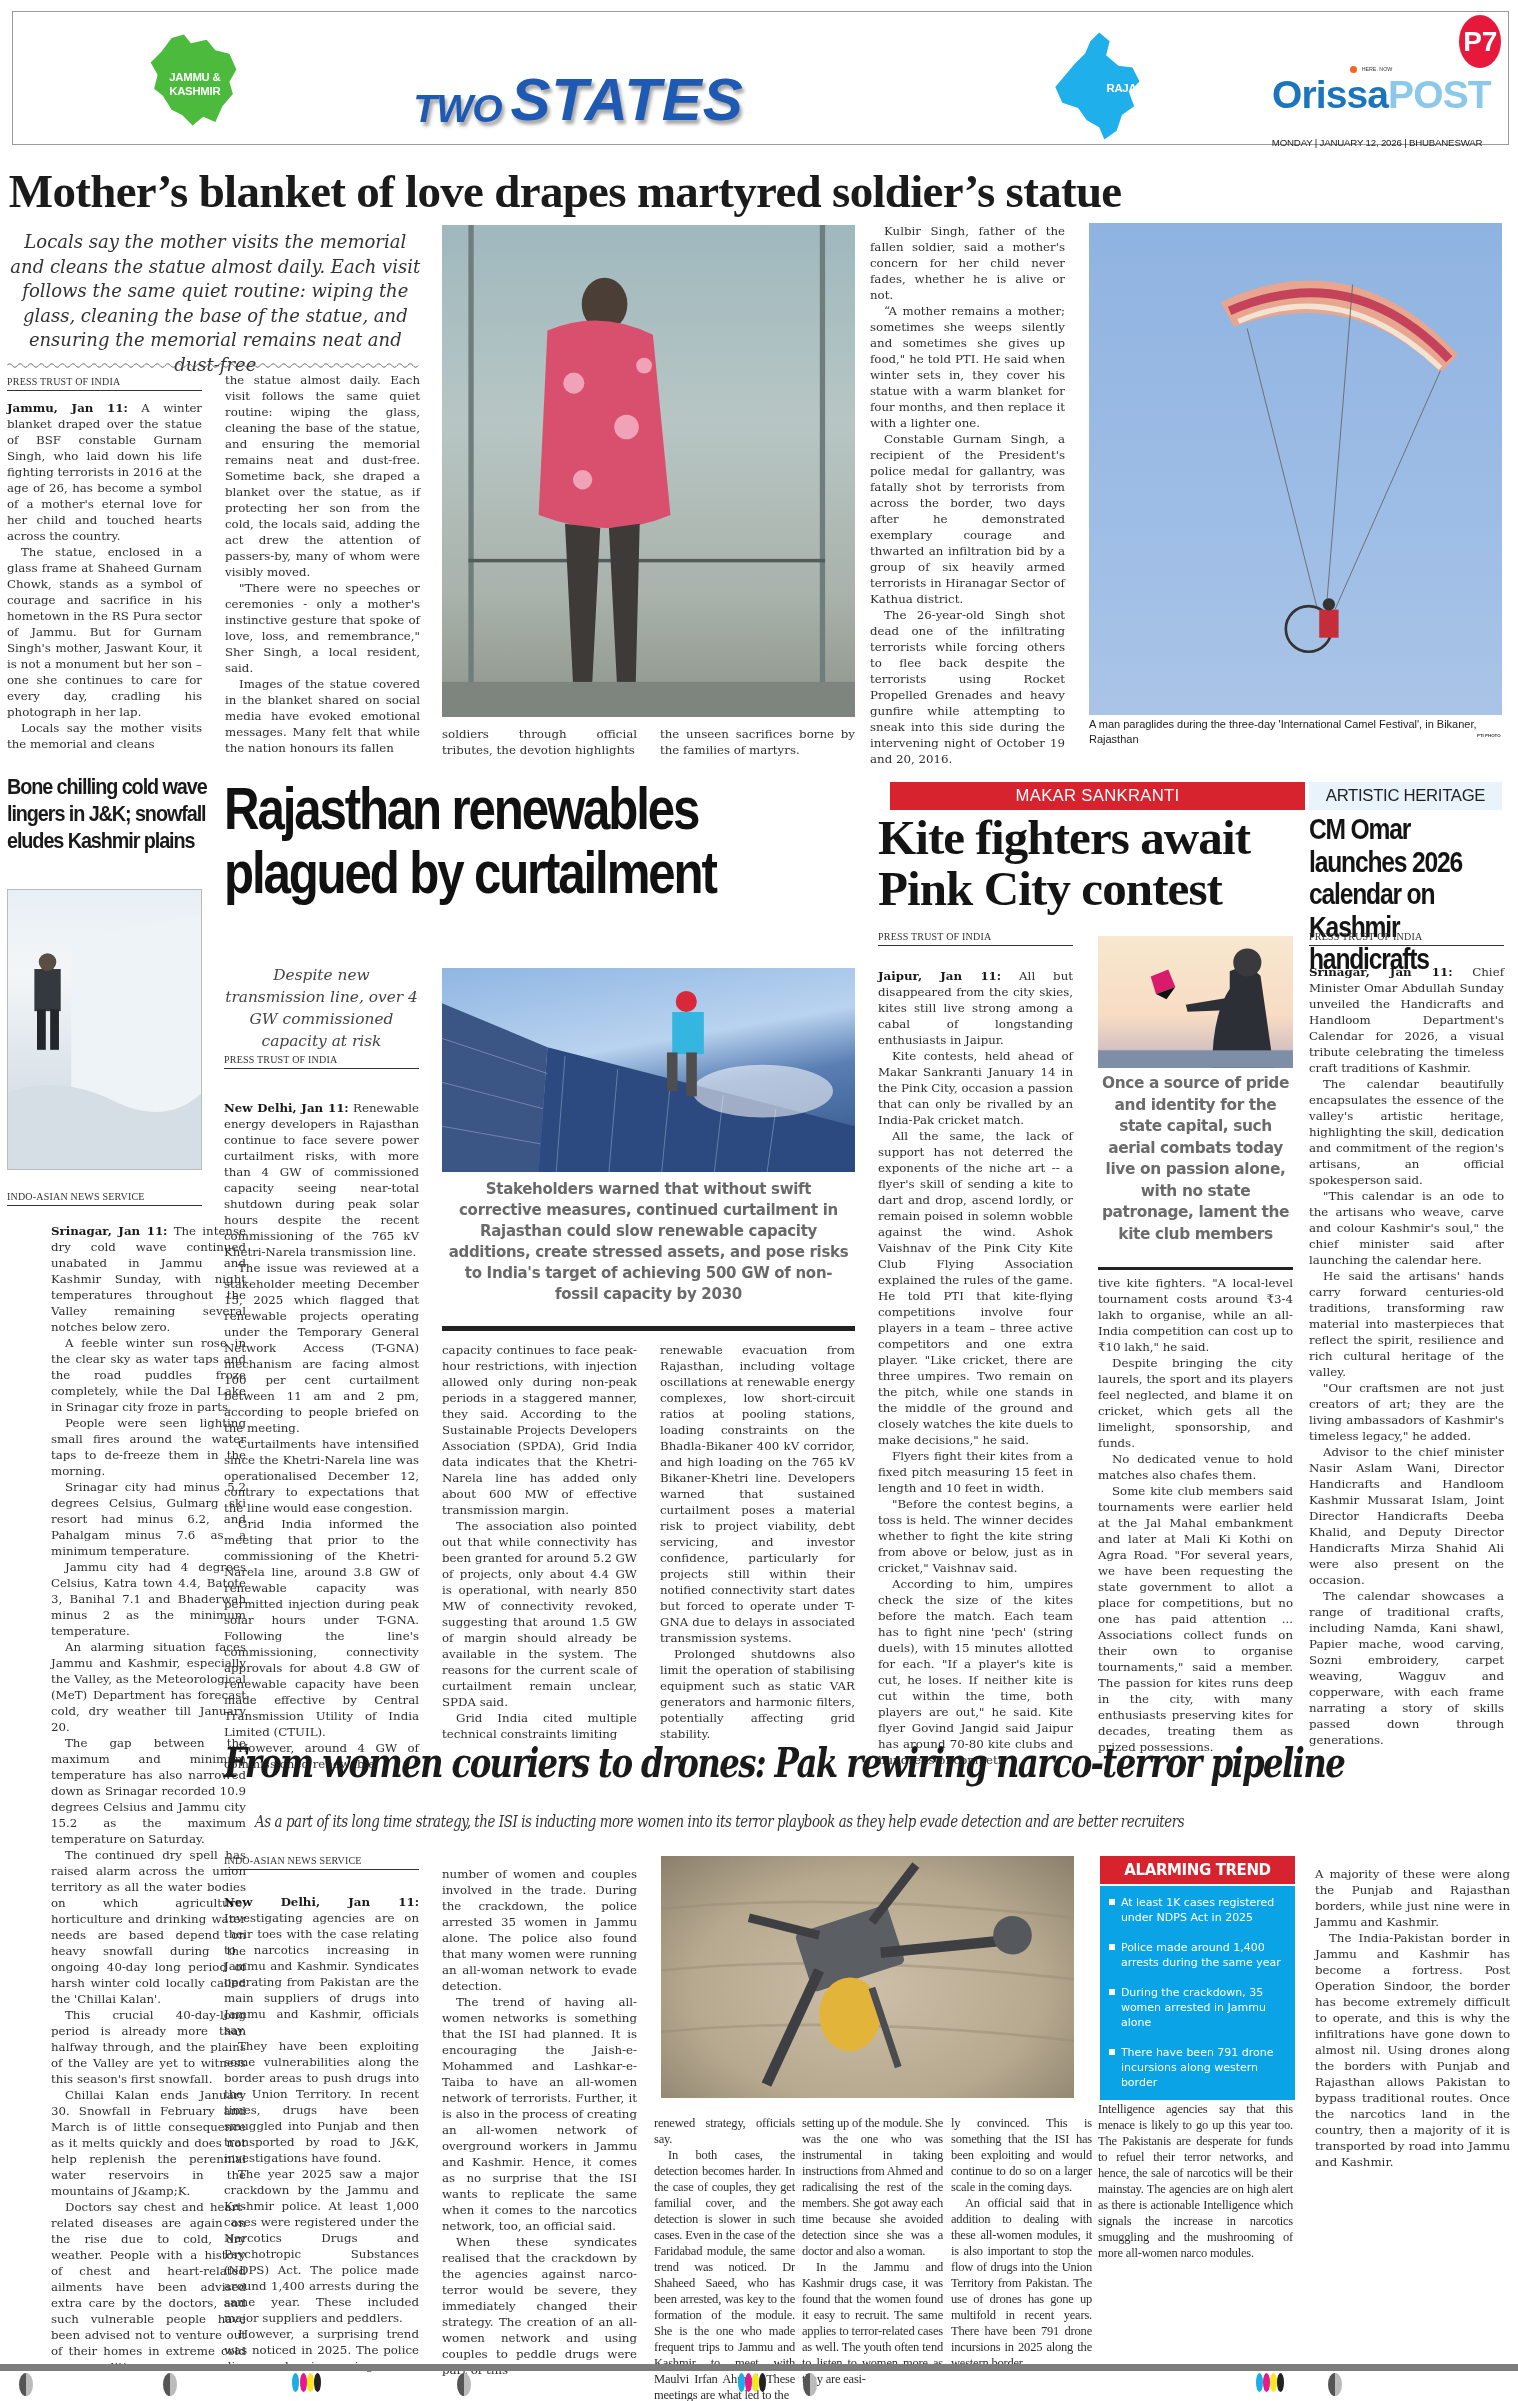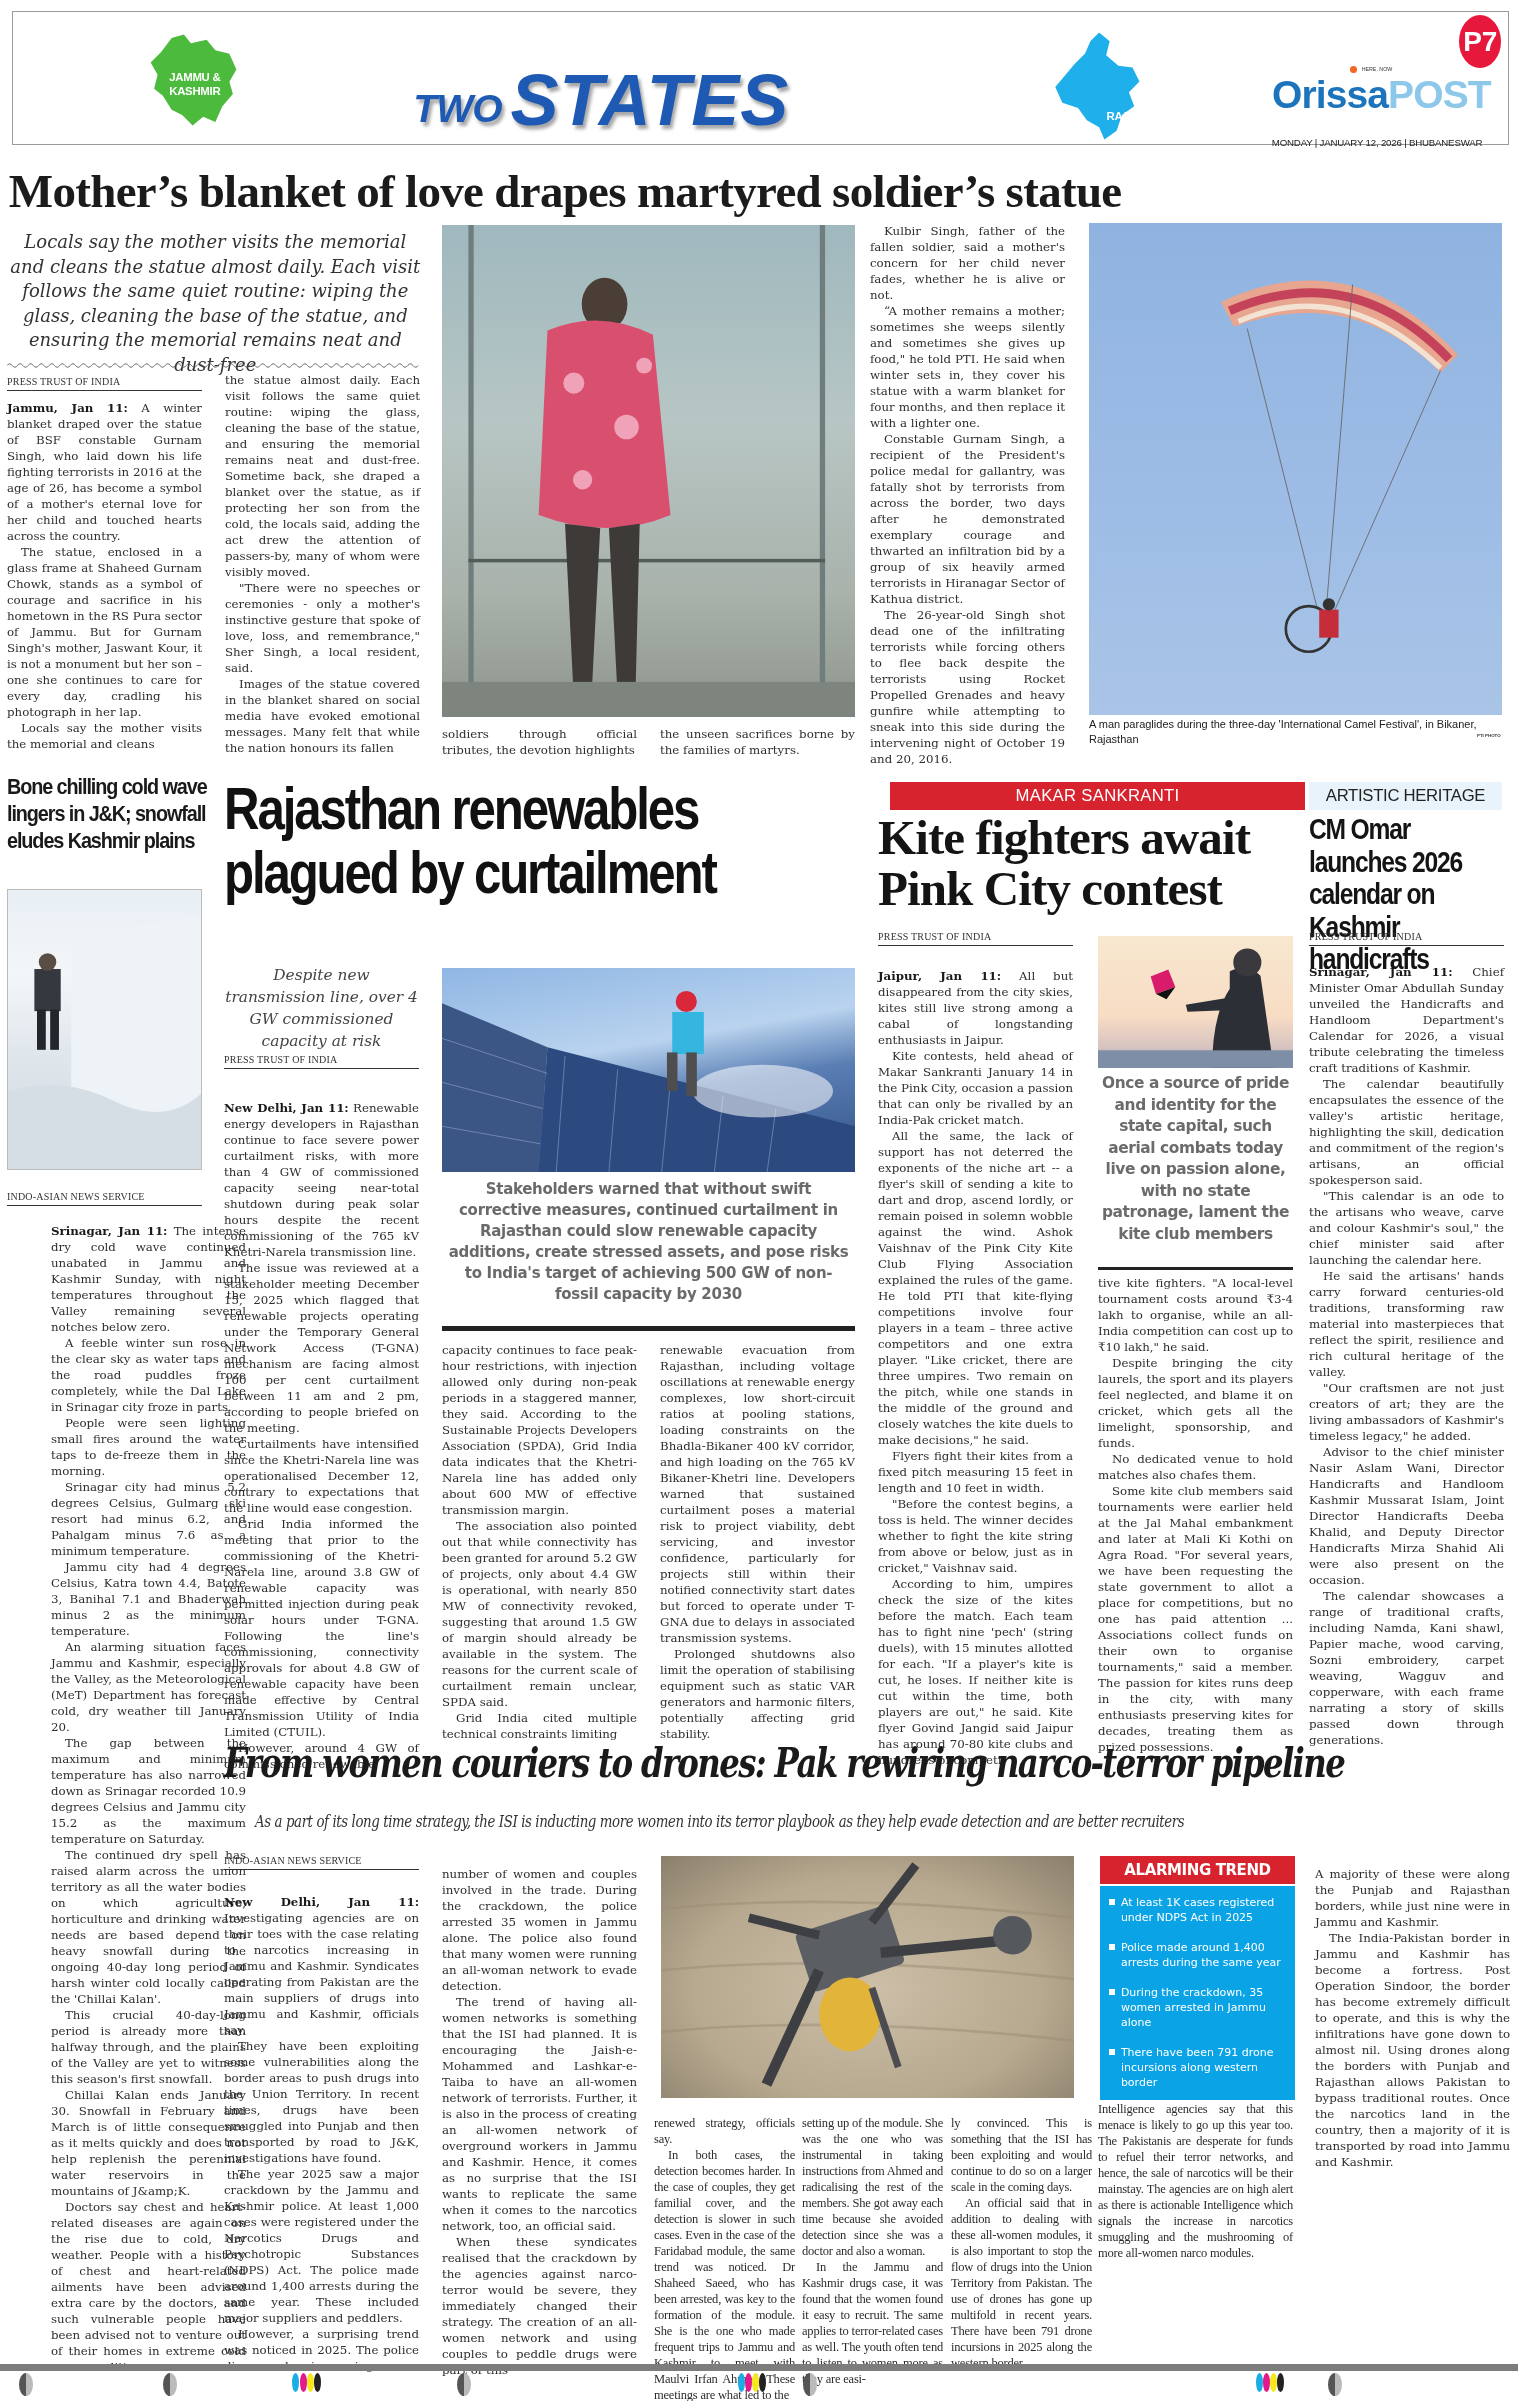--- a/index.html
+++ b/index.html
@@ -14,21 +14,21 @@
   .cond-text p { text-indent: 14px; }
   .byline { font-family: "Liberation Serif", serif; font-size: 10px; letter-spacing: 0.2px; color: #333; border-bottom: 1.8px solid #333; padding-bottom: 2.6px; }
   .photo { overflow: hidden; }
 
   
   #masthead { left: 12.3px; top: 10.5px; width: 1497px; height: 134px; border: 0.9px solid #9a9a9a; background: #fff; }
   .state-map { position: absolute; }
   .state-label { position: absolute; font-family: "Liberation Sans", sans-serif; font-weight: bold; color: #fff; font-size: 11.4px; line-height: 14px; text-align: center; letter-spacing: -0.3px; }
   #two-states { left: 391px; top: 44px; height: 79px; display: flex; align-items: flex-end; gap: 8.8px; font-family: "Liberation Sans", sans-serif; font-weight: bold; font-style: italic; color: #1e5ab4; text-shadow: 2.6px 4.4px 3.5px rgba(0,0,0,0.35); }
   #two-states .two { font-size: 39px; line-height: 39px; padding-bottom: 7px; letter-spacing: -0.9px; margin-left: 9px; }
-  #two-states .states { font-size: 72px; line-height: 70px; letter-spacing: 0.9px; }
+  #two-states .states { font-size: 60px; line-height: 70px; letter-spacing: 0.9px; }
   #page-badge { right: 7px; top: 3.5px; width: 42px; height: 53px; border-radius: 50%; background: #e6193c; color: #fff; font-family: "Liberation Sans", sans-serif; font-weight: bold; font-size: 28px; line-height: 53px; text-align: center; }
   #brand { right: 17.6px; top: 61px; font-family: "Liberation Sans", sans-serif; font-weight: bold; font-size: 39px; letter-spacing: -0.9px; }
   #brand .orissa { color: #1c75bc; }
   #brand .post { color: #8cc8ea; text-align: right; }
   #brand-tag { right: 116px; top: 54px; font-family: "Liberation Sans", sans-serif; font-size: 5.3px; color: #333; }
   #brand-dot { right: 151px; top: 54px; width: 7px; height: 7px; border-radius: 50%; background: #f26522; }
   #dateline { right: 26px; top: 125px; font-family: "Liberation Sans", sans-serif; font-size: 9.7px; color: #222; letter-spacing: -0.2px; }
 
   
   #s1-head { left: 8.8px; top: 165px; font-family: "Liberation Serif", serif; font-size: 47px; line-height: 53px; color: #1b1b1b; letter-spacing: -0.7px; white-space: nowrap; }
@@ -117,21 +117,21 @@
   </div>
 
   <div id="two-states" class="abs">
     <span class="two">TWO</span>
     <span class="states">STATES</span>
   </div>
 
   <svg class="state-map" style="left:1035px;top:17.6px;width:97px;height:114px;" viewBox="0 0 110 130">
     <path d="M58 4 L70 14 L66 30 L80 42 L96 44 L104 60 L92 72 L98 88 L84 98 L78 116 L64 126 L58 112 L44 104 L34 90 L16 84 L8 66 L20 52 L30 40 L42 28 L48 14 Z" fill="#1fb0ec"></path>
   </svg>
-  <div class="state-label" style="left:1089px;top:69px;width:76px;margin-top:28px;">RAJASTHAN</div>
+  <div class="state-label" style="left:1089px;top:69px;width:76px;">RAJASTHAN</div>
 
   <div id="page-badge" class="abs">P7</div>
   <div id="brand-dot" class="abs"></div>
   <div id="brand-tag" class="abs">HERE. NOW</div>
   <div id="brand" class="abs">
     <span class="orissa">Orissa</span><span class="post">POST</span>
   </div>
   <div id="dateline" class="abs">MONDAY | JANUARY 12, 2026 | BHUBANESWAR</div>
 </header>
 

